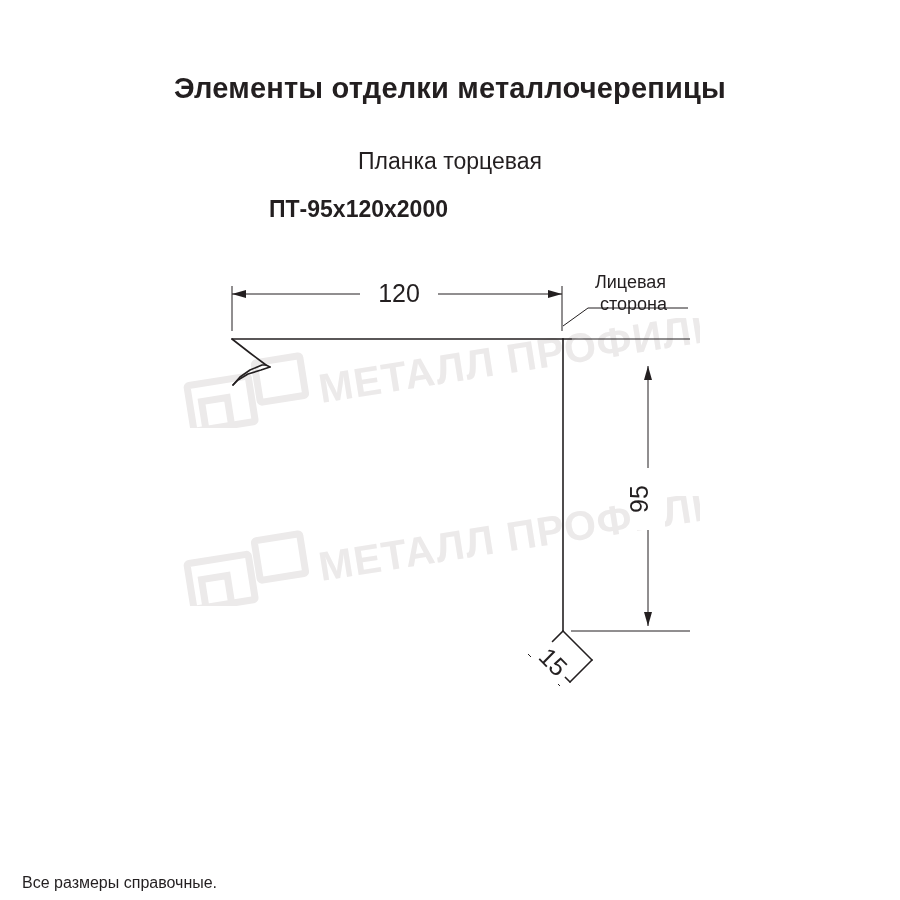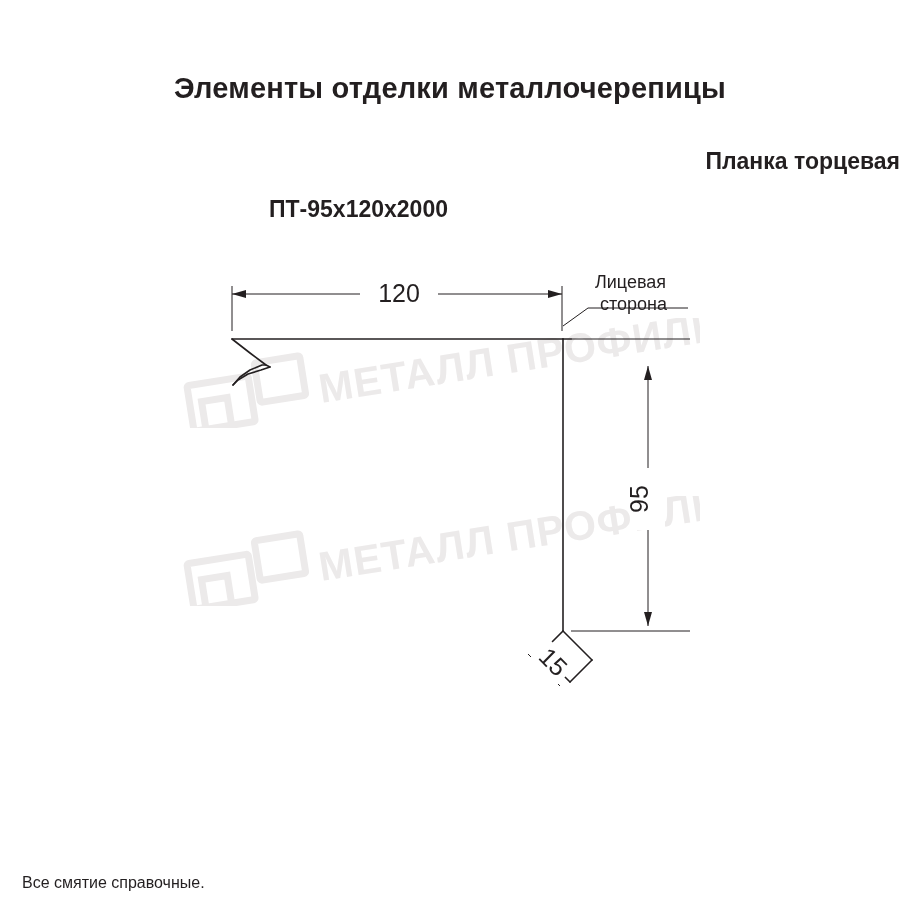--- a/index.html
+++ b/index.html
@@ -24,24 +24,24 @@
     text-align: center;
     font-size: 29px;
     font-weight: bold;
     letter-spacing: 0.2px;
   }
   #main-title { top: 36px; }
   #product-name {
     position: absolute;
     left: 0;
     width: 900px;
-    text-align: right;
+    text-align: center;
     top: 112px;
     font-size: 23px;
-    font-weight: bold;
+    font-weight: normal;
   }
   #product-code {
     position: absolute;
     left: 0;
     width: 717px;
     text-align: center;
     top: 160px;
     font-size: 23px;
     font-weight: bold;
   }
@@ -164,15 +164,15 @@
 
     <g>
       <line class="thin" x1="563" y1="290" x2="588" y2="272"></line>
       <line class="thin" x1="588" y1="272" x2="688" y2="272"></line>
       <text class="lbl-text" x="595" y="252">Лицевая</text>
       <text class="lbl-text" x="600" y="274">сторона</text>
     </g>
 
   </svg>
 
-  <div class="note" id="note-1">Все смятие справочные.</div>
+  <div class="note" id="note-1">Все размеры справочные.</div>
 
 </div>
 
 </body></html>

